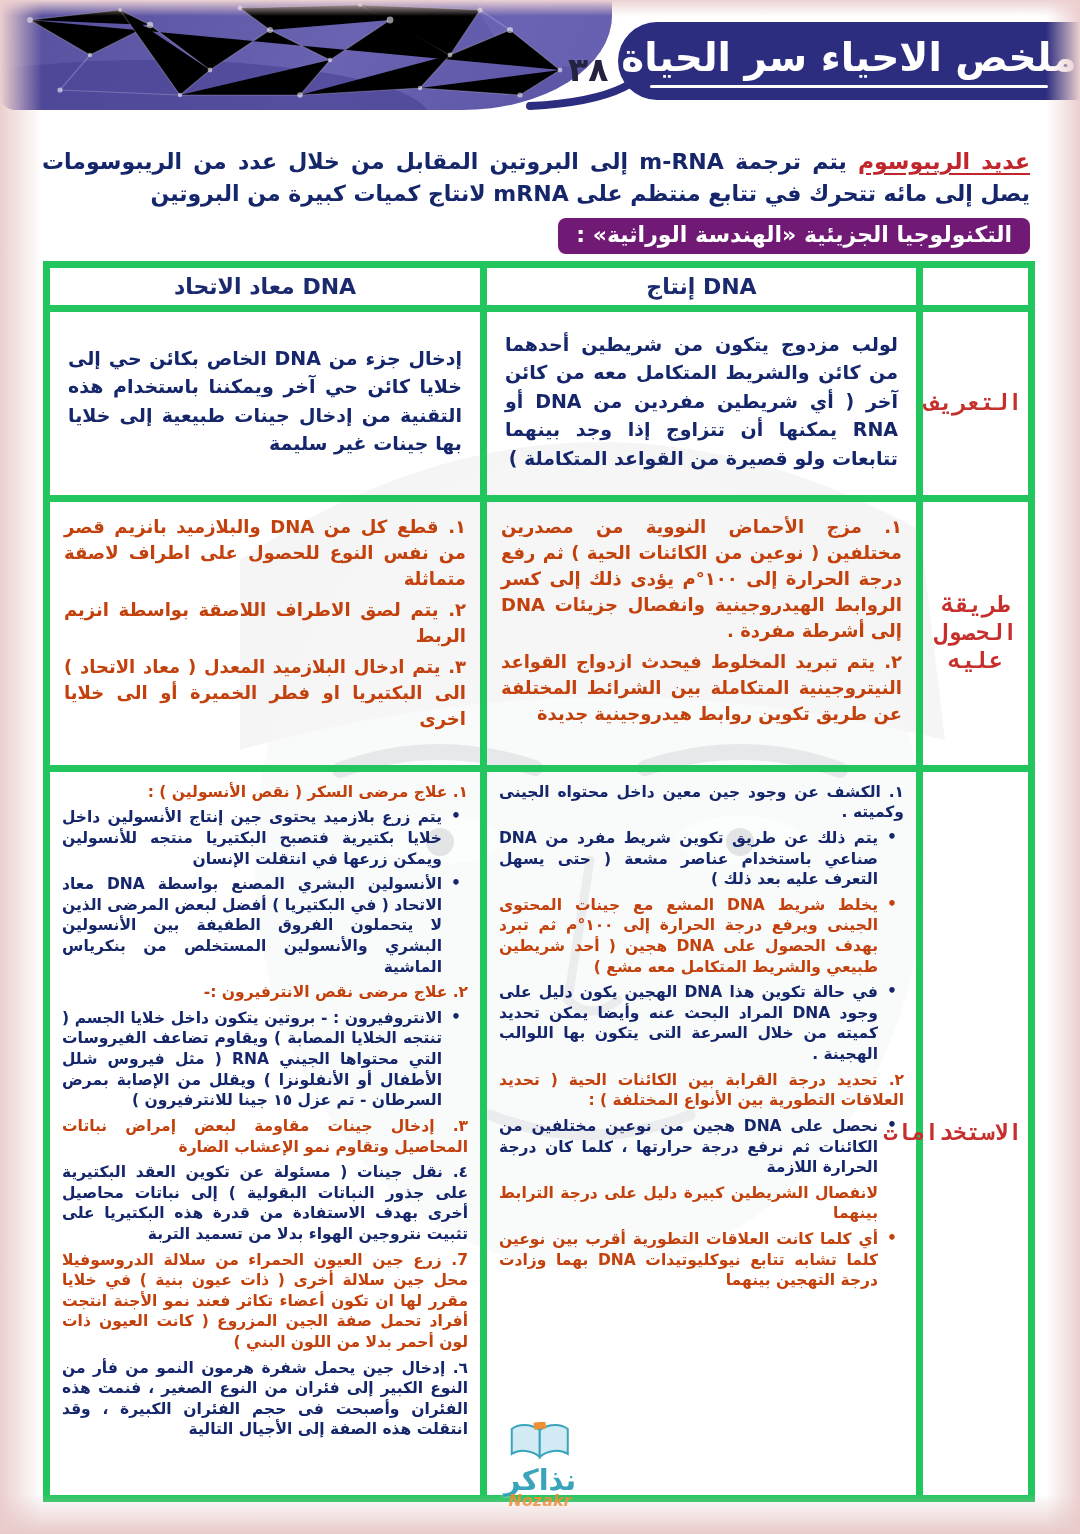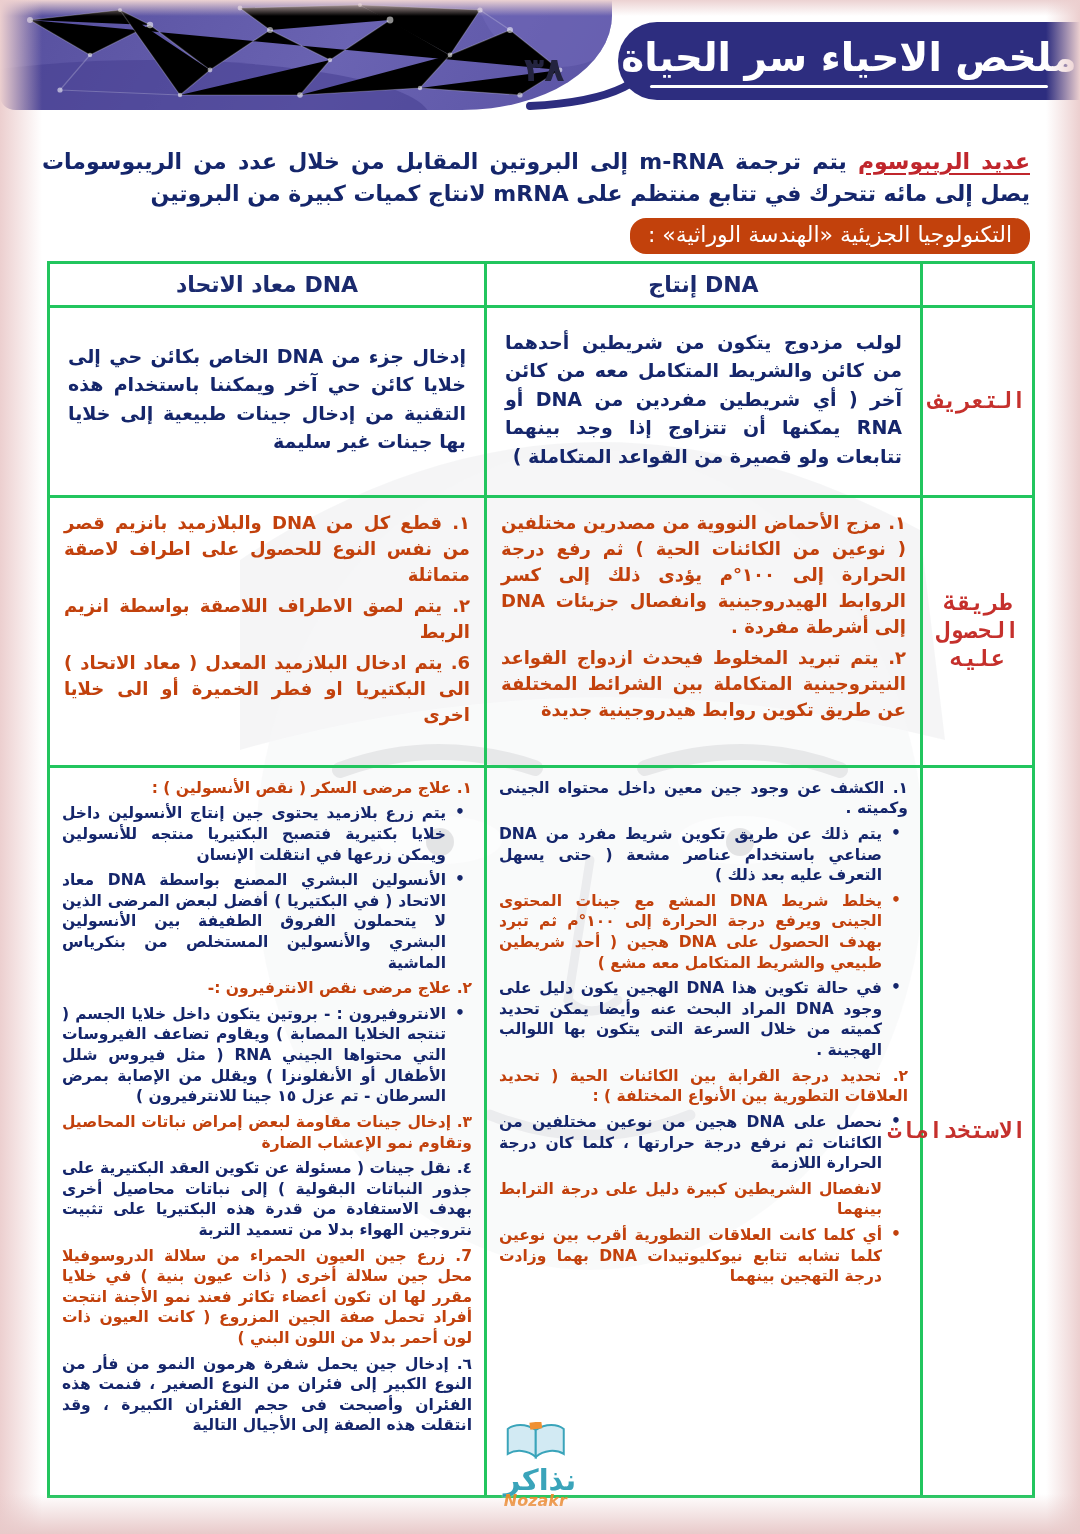--- a/index.html
+++ b/index.html
@@ -17,57 +17,57 @@
   .hdr { position:relative; height:122px; z-index:4; }
   .hdr-purple { position:absolute; left:0; top:0; width:612px; height:110px;
     background:linear-gradient(120deg,#564f9e 0%,#6a63b2 55%,#5a53a4 100%);
     border-radius:0 0 150px 16px / 0 0 95px 14px; overflow:hidden; }
   .hdr-purple svg { display:block; width:100%; height:100%; }
   .hdr-navy { position:absolute; right:0; top:22px; width:462px; height:78px; background:#2d2d7f;
     border-radius:44px 0 0 44px; display:flex; flex-direction:column; align-items:center; justify-content:center; gap:5px; }
   .hdr-title { color:#ffffff; font-size:39px; font-weight:bold; white-space:nowrap; }
   .hdr-underline { width:86%; height:3px; background:#ffffff; border-radius:2px; }
   .hdr-arc { position:absolute; left:518px; top:0; }
-  .hdr-num { position:absolute; left:524px; top:50px; font-size:33px; font-weight:bold; color:#23233f; z-index:5; }
+  .hdr-num { position:absolute; left:568px; top:50px; font-size:33px; font-weight:bold; color:#23233f; z-index:5; }
 
   
   .intro { position:relative; z-index:3; margin:24px 50px 8px 42px; color:#15266b;
     font-size:22px; font-weight:bold; line-height:1.45; text-align:justify; }
   .intro .lead { color:#c0262c; text-decoration:underline; text-underline-offset:4px; }
 
   
   .sec-wrap { position:relative; z-index:3; padding:0 50px; margin-bottom:7px; }
-  .sec-title { display:inline-block; background:#c2410c; color:#fff; font-size:22px; font-weight:normal;
-    padding:4px 18px 7px; border-radius:16px; }
+  .sec-title { display:inline-block; background:#701a75; color:#fff; font-size:22px; font-weight:bold;
+    padding:4px 18px 7px; border-radius:8px; }
 
   
   .tbl-wrap { position:relative; z-index:2; margin:0 45px 0 50px; }
   table { width:100%; border-collapse:collapse; table-layout:fixed; background:transparent; }
-  th, td { border:3px solid #22c55e; padding:8px 12px; vertical-align:top; }
+  th, td { border:7px solid #22c55e; padding:8px 12px; vertical-align:top; }
   thead th { color:#1b2a6e; font-size:22px; font-weight:bold; text-align:center; vertical-align:middle; height:44px; padding:4px; }
   thead th.corner { background:transparent; }
   tbody th.rowlab { color:#c5302c; font-size:23px; font-weight:bold; text-align:center; vertical-align:middle; padding:6px 6px;font-family:Liberation Mono, monospace; }
   tr.r0 th.rowlab { height:190px; }
   tr.r1 th.rowlab { height:270px; }
   tr.r2 th.rowlab { height:730px; }
   tr.r0 td { font-size:19px; line-height:1.5; vertical-align:middle; padding:14px 18px; }
   tr.r1 td { font-size:18px; line-height:1.45; padding:12px 14px; }
   tr.r2 td { font-size:15.5px; line-height:1.33; padding:10px 12px; }
   .blk { font-weight:bold; text-align:justify; margin-bottom:5px; }
   .blk.navy { color:#15266b; }
   .blk.red  { color:#c2410c; }
   .blk.bullet { position:relative; padding-right:26px; }
   .blk.bullet::before { content:"•"; position:absolute; right:7px; top:-1px; }
   .blk.ind { padding-right:26px; }
 
   
   .face-wm { position:absolute; top:300px; left:90px; width:1000px; height:1000px; z-index:1; pointer-events:none; opacity:0.16; }
 
   
-  .logo { position:absolute; bottom:24px; left:50%; transform:translateX(-50%); z-index:6; text-align:left; opacity:0.92; direction:rtl; }
+  .logo { position:absolute; bottom:24px; left:50%; transform:translateX(-50%); z-index:6; text-align:center; opacity:0.92; direction:rtl; }
   .logo-ar { color:#2a9db5; font-size:29px; font-weight:bold; line-height:1; text-shadow:0 0 2px #fff; }
   .logo-en { display:block; color:#ee8722; font-size:16px; font-style:italic; font-weight:bold; margin-top:-4px; }
 </style>
 </head>
 <body>
 
 <div class="page">
 
   <div class="hdr">
     <div class="hdr-purple">
@@ -159,21 +159,21 @@
         </tr>
         <tr class="r1">
           <th class="rowlab">طريقة الحصول عليه</th>
           <td>
               <div class="blk red">١. مزج الأحماض النووية من مصدرين مختلفين ( نوعين من الكائنات الحية ) ثم رفع درجة الحرارة إلى ١٠٠°م يؤدى ذلك إلى كسر الروابط الهيدروجينية وانفصال جزيئات DNA إلى أشرطة مفردة .</div>
               <div class="blk red">٢. يتم تبريد المخلوط فيحدث ازدواج القواعد النيتروجينية المتكاملة بين الشرائط المختلفة عن طريق تكوين روابط هيدروجينية جديدة</div>
             </td>
           <td>
               <div class="blk red">١. قطع كل من DNA والبلازميد بانزيم قصر من نفس النوع للحصول على اطراف لاصقة متماثلة</div>
               <div class="blk red">٢. يتم لصق الاطراف اللاصقة بواسطة انزيم الربط</div>
-              <div class="blk red">6. يتم ادخال البلازميد المعدل ( معاد الاتحاد ) الى البكتيريا او فطر الخميرة أو الى خلايا اخرى</div>
+              <div class="blk red">٣. يتم ادخال البلازميد المعدل ( معاد الاتحاد ) الى البكتيريا او فطر الخميرة أو الى خلايا اخرى</div>
             </td>
         </tr>
         <tr class="r2">
           <th class="rowlab">الاستخدامات</th>
           <td>
               <div class="blk navy">١. الكشف عن وجود جين معين داخل محتواه الجينى وكميته .</div>
               <div class="blk navy bullet">يتم ذلك عن طريق تكوين شريط مفرد من DNA صناعي باستخدام عناصر مشعة ( حتى يسهل التعرف عليه بعد ذلك )</div>
               <div class="blk red bullet">يخلط شريط DNA المشع مع جينات المحتوى الجينى ويرفع درجة الحرارة إلى ١٠٠°م ثم تبرد بهدف الحصول على DNA هجين ( أحد شريطين طبيعي والشريط المتكامل معه مشع )</div>
               <div class="blk navy bullet">في حالة تكوين هذا DNA الهجين يكون دليل على وجود DNA المراد البحث عنه وأيضا يمكن تحديد كميته من خلال السرعة التى يتكون بها اللوالب الهجينة .</div>
               <div class="blk red">٢. تحديد درجة القرابة بين الكائنات الحية ( تحديد العلاقات التطورية بين الأنواع المختلفة ) :</div>

